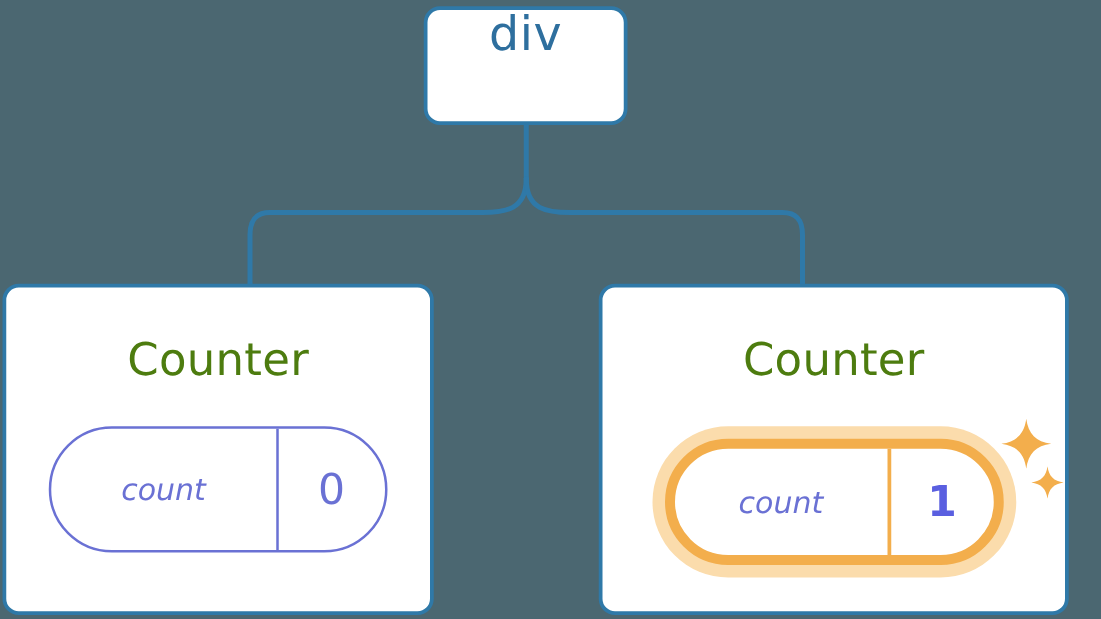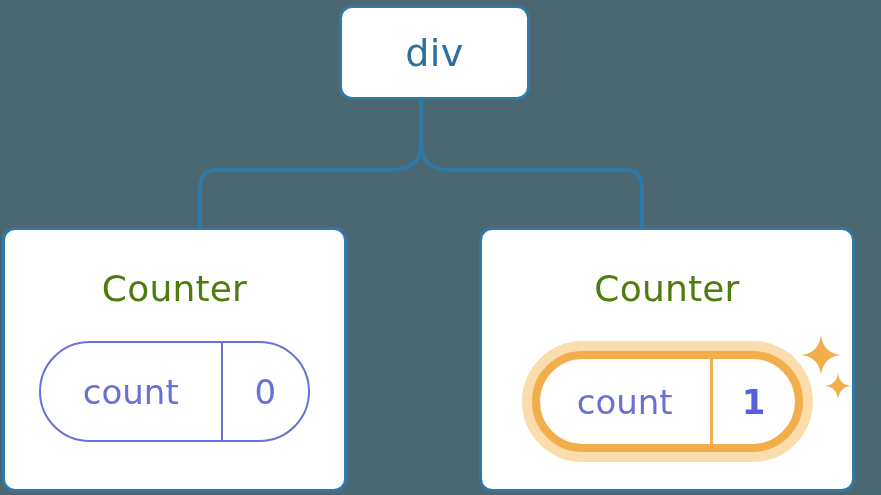--- a/index.html
+++ b/index.html
@@ -37,24 +37,24 @@
     position: absolute;
     background: #ffffff;
     border: 3px solid #2f79a8;
     border-radius: 13px;
     box-sizing: border-box;
   }
 
   #node-root {
     left: 339px;
     top: 5px;
-    width: 191px;
+    width: 163px;
     height: 95px;
     display: flex;
-    align-items: center;
+    align-items: flex-start;
     justify-content: center;
   }
   .root-label {
     color: #2e6f9e;
     font-size: 38px;
     letter-spacing: 0.5px;
     line-height: 1;
   }
 
   #node-left {
@@ -136,23 +136,24 @@
   .pill.highlight .pill-val {
     color: #5a5fe0;
     font-weight: bold;
   }
 
   .pill-key {
     flex: 0 0 68%;
     display: flex;
     align-items: center;
     justify-content: center;
-    font-size: 34px;
-    line-height: 1;
-    box-sizing: border-box;
+    font-size: 24px;
+    line-height: 1;
+    box-sizing: border-box;
+    font-style: italic;
   }
   .pill-val {
     flex: 1 1 auto;
     display: flex;
     align-items: center;
     justify-content: center;
     font-size: 34px;
     line-height: 1;
     box-sizing: border-box;
   }

